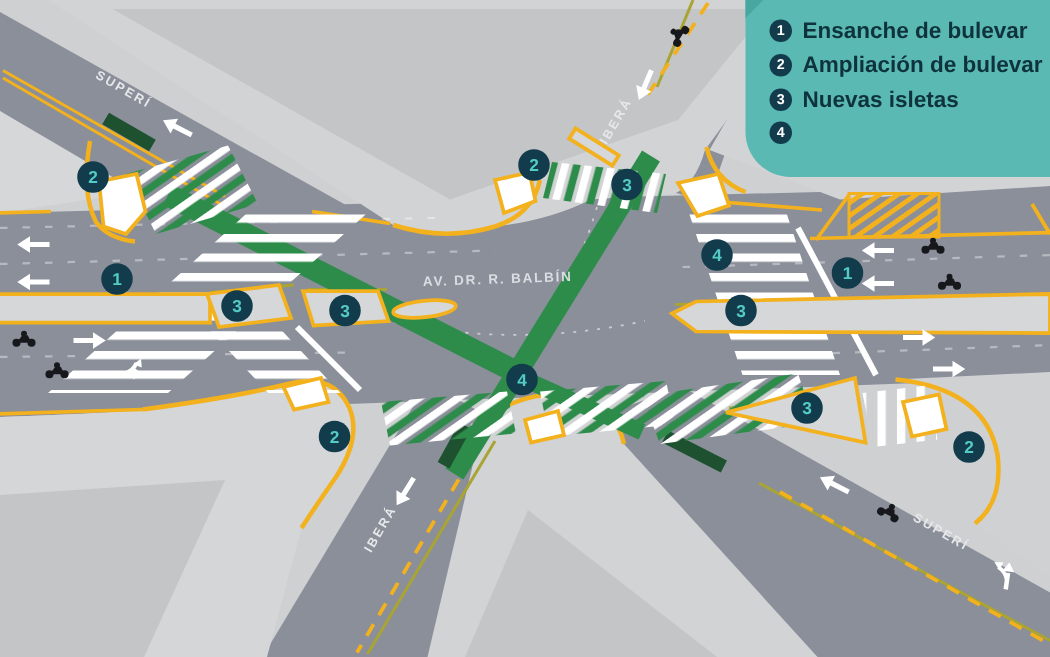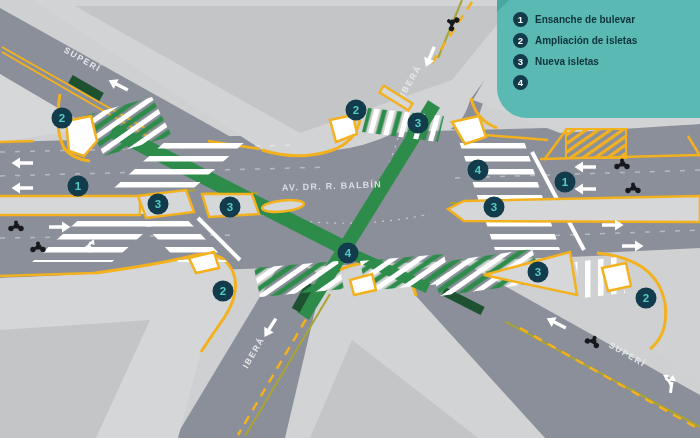--- a/index.html
+++ b/index.html
@@ -16,21 +16,21 @@
   .mk{fill:var(--markerbg);}
   .mkt{fill:var(--markertext);font:bold 11.5px "Liberation Sans",sans-serif;text-anchor:middle;}
   .legend{position:absolute;left:497px;top:0;width:203px;height:118px;box-sizing:border-box;
     background:var(--teal);border-radius:0 0 0 30px;padding:12px 8px 0 16px;
     display:flex;flex-direction:column;gap:6px;}
   .legend-fold{position:absolute;left:0;top:0;width:0;height:0;
     border-top:12px solid var(--tealdark);border-right:12px solid transparent;}
   .legend-row{display:flex;align-items:center;gap:7px;}
   .legend-circle{width:15px;height:15px;border-radius:50%;background:var(--markerbg);color:#fff;
     font-size:9.5px;font-weight:bold;display:inline-flex;align-items:center;justify-content:center;flex:none;}
-  .legend-label{font-size:10px;font-weight:bold;color:var(--legendtext);white-space:nowrap;}
+  .legend-label{font-size:15px;font-weight:bold;color:var(--legendtext);white-space:nowrap;}
 </style>
 </head>
 <body>
 
 <div id="stage">
 
 <svg id="map" width="700" height="438" viewBox="0 0 700 438">
   <defs>
     <pattern id="zebH" width="14" height="13" patternUnits="userSpaceOnUse">
       <rect width="14" height="5.5" style="fill:var(--white)"></rect>
@@ -270,24 +270,24 @@
 </svg>
 
 <div class="legend">
   <div class="legend-fold"></div>
   <div class="legend-row">
     <span class="legend-circle">1</span>
     <span class="legend-label">Ensanche de bulevar</span>
   </div>
   <div class="legend-row">
     <span class="legend-circle">2</span>
-    <span class="legend-label">Ampliación de isletas</span>
+    <span class="legend-label">Ampliación de bulevar</span>
   </div>
   <div class="legend-row">
     <span class="legend-circle">3</span>
-    <span class="legend-label">Nueva isletas</span>
+    <span class="legend-label">Nuevas isletas</span>
   </div>
   <div class="legend-row">
     <span class="legend-circle">4</span>
   </div>
 </div>
 
 </div>
 
 </body></html>

